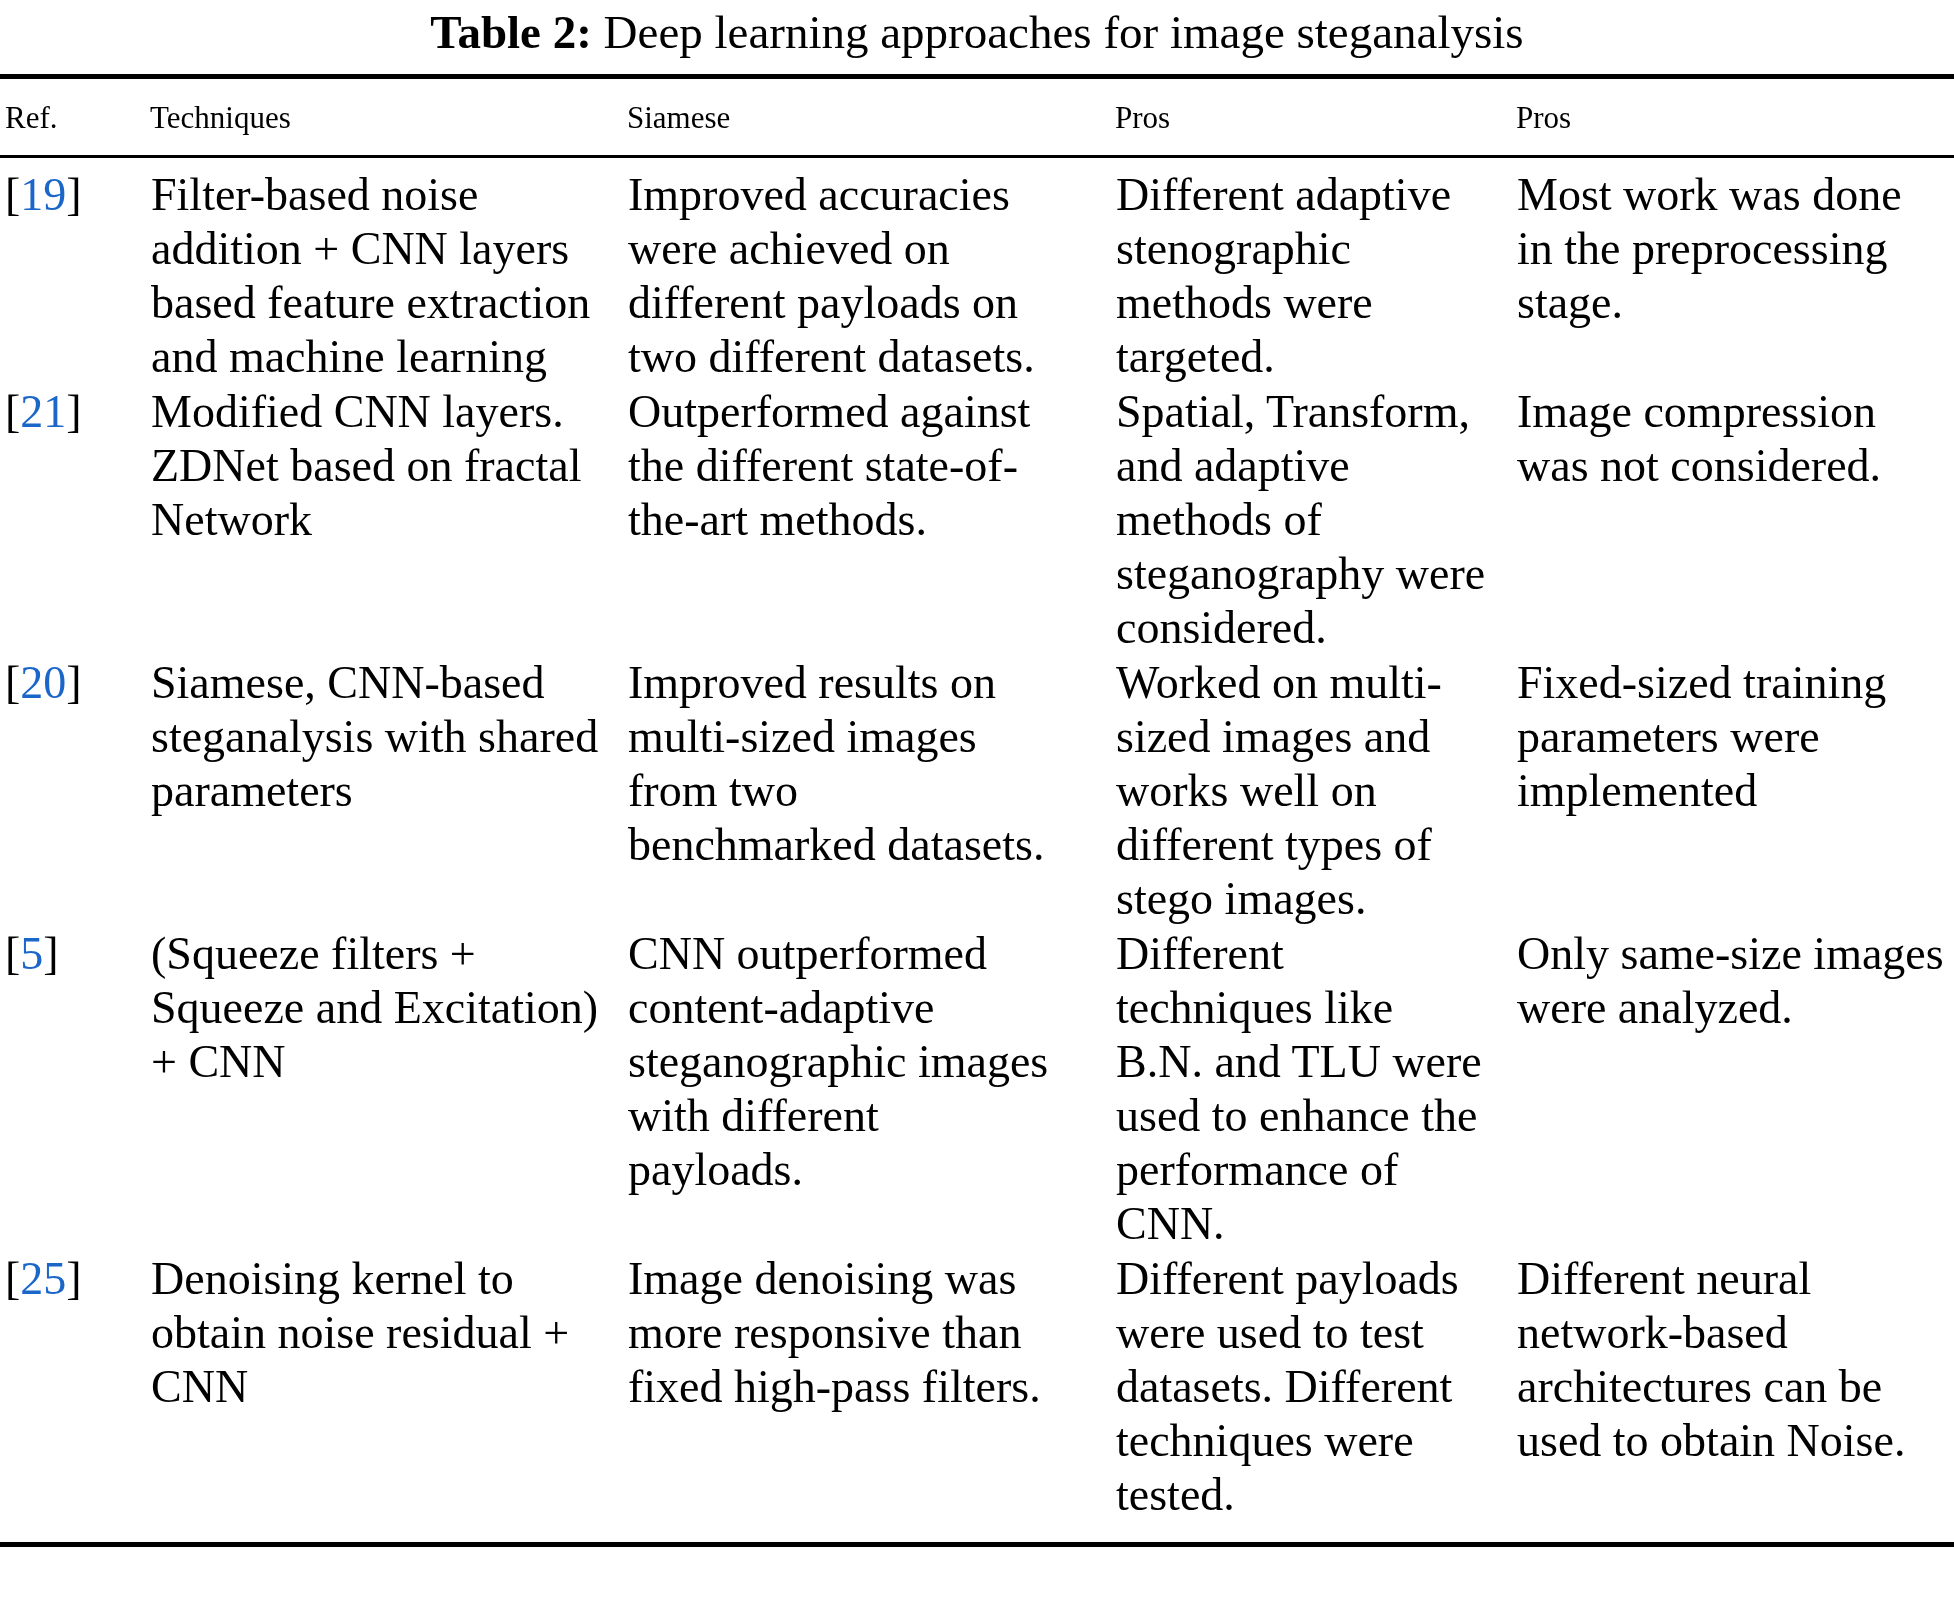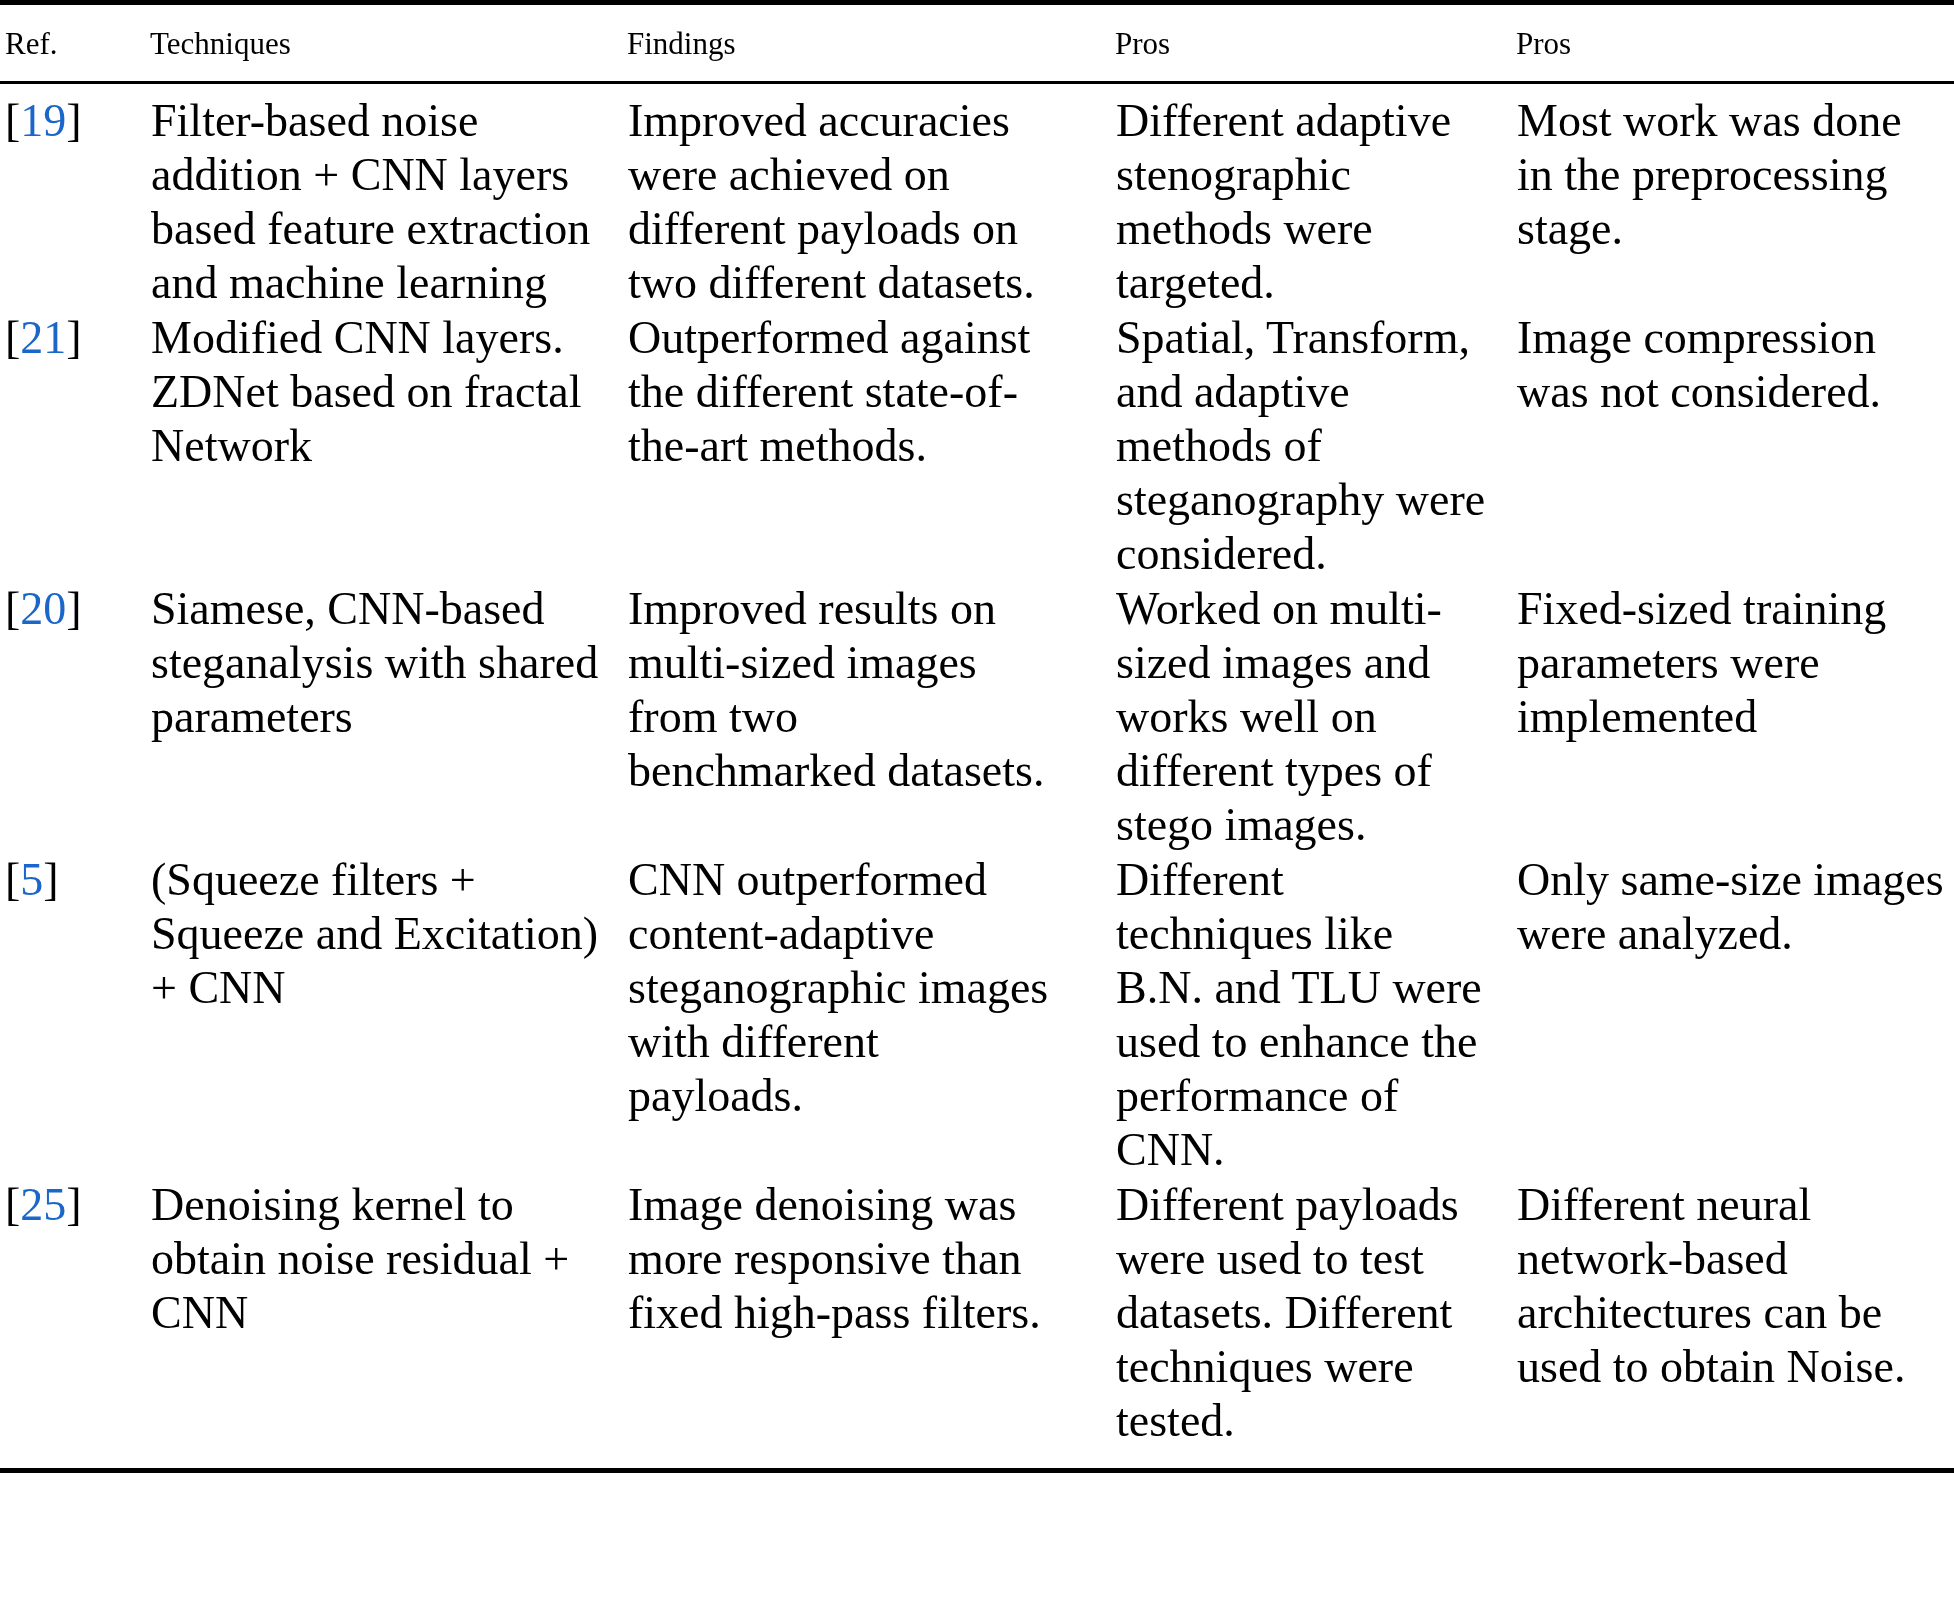--- a/index.html
+++ b/index.html
@@ -65,34 +65,37 @@
     color:var(--ref-color, #1b66c9);
     text-decoration:none;
     cursor:pointer;
   }
 </style>
 </head>
 <body>
 
 <div class="page">
 
+  <div class="caption">
+    <span class="cap-label">Table 2:</span><span class="cap-text"> Deep learning approaches for image steganalysis</span>
+  </div>
 
   <table class="review-table">
     <colgroup>
       <col class="col-ref">
         <col class="col-tech">
         <col class="col-find">
         <col class="col-pros">
         <col class="col-cons">
     </colgroup>
     <thead>
       <tr>
         <th class="h-ref">Ref.</th>
         <th class="h-tech">Techniques</th>
-        <th class="h-find">Findings</th>
+        <th class="h-find">Siamese</th>
         <th class="h-pros">Pros</th>
         <th class="h-cons">Pros</th>
       </tr>
     </thead>
     <tbody>
       <tr>
         <td class="c-ref"><span class="cite-bracket">[</span><a class="cite-num">19</a><span class="cite-bracket">]</span></td>
         <td class="c-tech">Filter-based noise addition + CNN layers based feature extraction and machine learning</td>
         <td class="c-find">Improved accuracies were achieved on different payloads on two different datasets.</td>
         <td class="c-pros">Different adaptive stenographic methods were targeted.</td>

